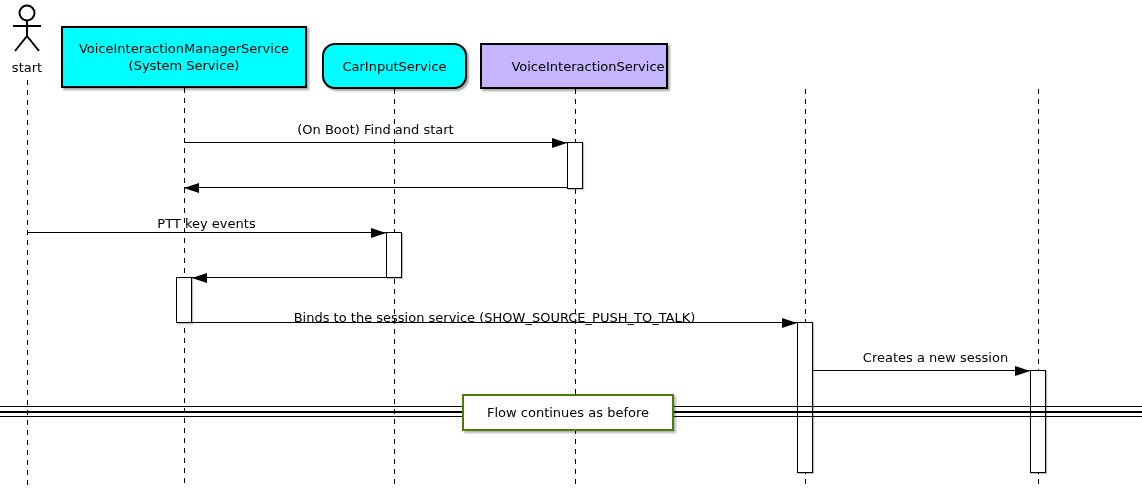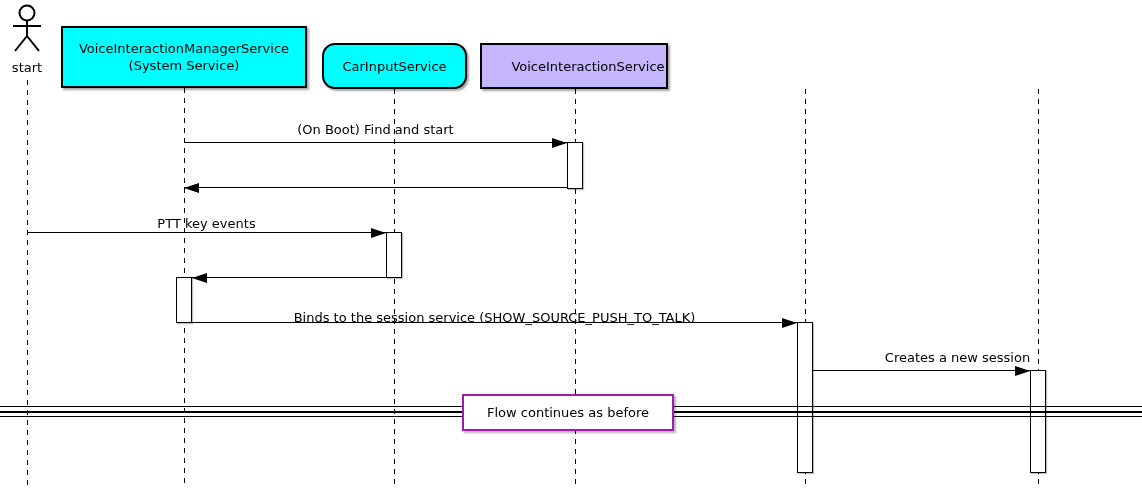--- a/index.html
+++ b/index.html
@@ -67,21 +67,21 @@
   .arrowhead { position: absolute; width: 0; height: 0; z-index: 3; }
   .arrowhead.right { border-top: 5px solid transparent; border-bottom: 5px solid transparent; border-left: 15px solid #000000; }
   .arrowhead.left  { border-top: 5px solid transparent; border-bottom: 5px solid transparent; border-right: 15px solid #000000; }
 
   
   .divider-line { position: absolute; left: 0; width: 1142px; background: #000000; z-index: 3; }
   .divider-box {
     position: absolute;
     left: 462px; top: 394px; width: 212px; height: 37px;
     background: #ffffff;
-    border: 2px solid #a21caf;
+    border: 2px solid #4d7c0f;
     box-sizing: border-box;
     box-shadow: 2px 2px 2px rgba(0,0,0,0.3);
     display: flex; align-items: center; justify-content: center;
     font-size: 13px;
     z-index: 4;
   }
 </style>
 </head>
 <body>
 
@@ -131,21 +131,21 @@
   <div class="msg-line" style="left:27px; top:232px; width:359px;"></div>
   <div class="arrowhead right" style="left:371px; top:228px;"></div>
 
   <div class="msg-line" style="left:192px; top:277px; width:194px;"></div>
   <div class="arrowhead left" style="left:192px; top:273px;"></div>
 
   <div class="msg-label" style="left:192px; top:302px; width:605px;margin-top:8px;">Binds to the session service (SHOW_SOURCE_PUSH_TO_TALK)</div>
   <div class="msg-line" style="left:192px; top:322px; width:605px;"></div>
   <div class="arrowhead right" style="left:782px; top:318px;"></div>
 
-  <div class="msg-label" style="left:849px; top:350px; width:217px;">Creates a new session</div>
+  <div class="msg-label" style="left:827px; top:350px; width:217px;">Creates a new session</div>
   <div class="msg-line" style="left:813px; top:370px; width:217px;"></div>
   <div class="arrowhead right" style="left:1015px; top:366px;"></div>
 
   <div class="divider-line" style="top:406px; height:1px;"></div>
   <div class="divider-line" style="top:411px; height:2px;"></div>
   <div class="divider-line" style="top:416px; height:1px;"></div>
   <div class="divider-box">
     <span>Flow continues as before</span>
   </div>
 

